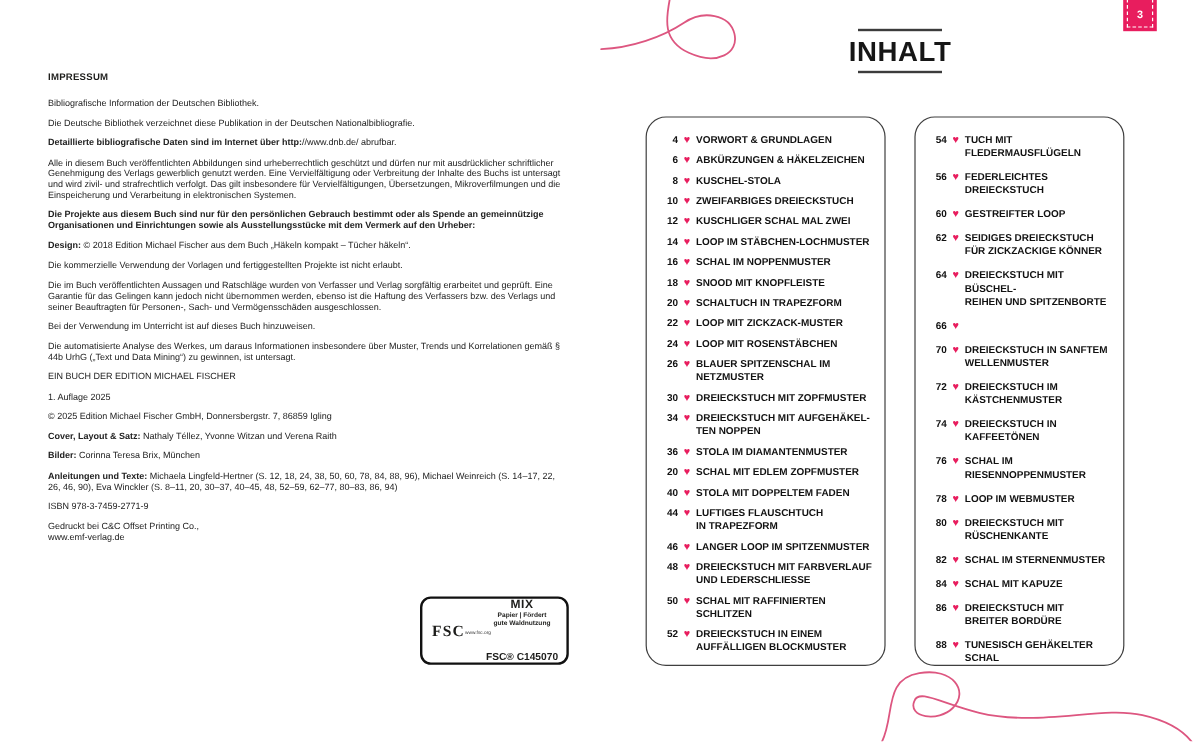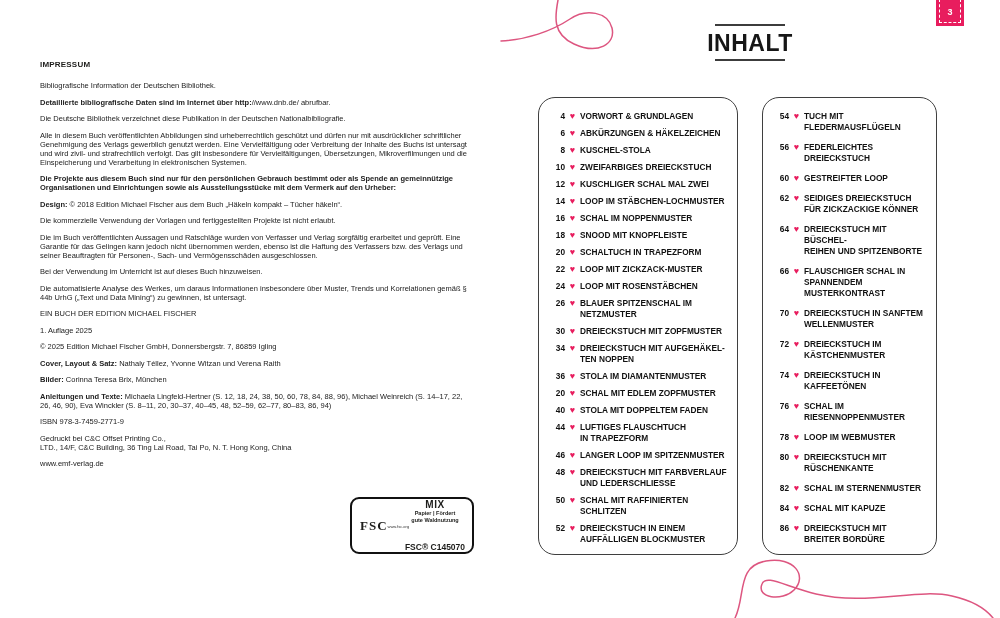--- a/index.html
+++ b/index.html
@@ -72,38 +72,37 @@
   <div class="pagenum-box">
     <div class="pagenum-inner">
       <span>3</span>
     </div>
   </div>
 
   <section class="impressum">
     <h1 class="imp-title">IMPRESSUM</h1>
     <div>
         <p class="para">Bibliografische Information der Deutschen Bibliothek.</p>
+        <p class="para">Die Deutsche Bibliothek verzeichnet diese Publikation in der Deutschen Nationalbibliografie.</p>
         <p class="para"><b>Detaillierte bibliografische Daten sind im Internet über http:</b>//www.dnb.de/ abrufbar.</p>
-        <p class="para">Die Deutsche Bibliothek verzeichnet diese Publikation in der Deutschen Nationalbibliografie.</p>
         <p class="para">Alle in diesem Buch veröffentlichten Abbildungen sind urheberrechtlich geschützt und dürfen nur mit ausdrücklicher schriftlicher Genehmigung des Verlags gewerblich genutzt werden. Eine Vervielfältigung oder Verbreitung der Inhalte des Buchs ist untersagt und wird zivil- und strafrechtlich verfolgt. Das gilt insbesondere für Vervielfältigungen, Übersetzungen, Mikroverfilmungen und die Einspeicherung und Verarbeitung in elektronischen Systemen.</p>
         <p class="para bold">Die Projekte aus diesem Buch sind nur für den persönlichen Gebrauch bestimmt oder als Spende an gemeinnützige Organisationen und Einrichtungen sowie als Ausstellungsstücke mit dem Vermerk auf den Urheber:</p>
         <p class="para"><b>Design:</b> © 2018 Edition Michael Fischer aus dem Buch „Häkeln kompakt – Tücher häkeln“.</p>
         <p class="para">Die kommerzielle Verwendung der Vorlagen und fertiggestellten Projekte ist nicht erlaubt.</p>
         <p class="para">Die im Buch veröffentlichten Aussagen und Ratschläge wurden von Verfasser und Verlag sorgfältig erarbeitet und geprüft. Eine Garantie für das Gelingen kann jedoch nicht übernommen werden, ebenso ist die Haftung des Verfassers bzw. des Verlags und seiner Beauftragten für Personen-, Sach- und Vermögensschäden ausgeschlossen.</p>
         <p class="para">Bei der Verwendung im Unterricht ist auf dieses Buch hinzuweisen.</p>
         <p class="para">Die automatisierte Analyse des Werkes, um daraus Informationen insbesondere über Muster, Trends und Korrelationen gemäß § 44b UrhG („Text und Data Mining“) zu gewinnen, ist untersagt.</p>
         <p class="para">EIN BUCH DER EDITION MICHAEL FISCHER</p>
         <p class="para">1. Auflage 2025</p>
         <p class="para">© 2025 Edition Michael Fischer GmbH, Donnersbergstr. 7, 86859 Igling</p>
         <p class="para"><b>Cover, Layout &amp; Satz:</b> Nathaly Téllez, Yvonne Witzan und Verena Raith</p>
         <p class="para"><b>Bilder:</b> Corinna Teresa Brix, München</p>
         <p class="para"><b>Anleitungen und Texte:</b> Michaela Lingfeld-Hertner (S. 12, 18, 24, 38, 50, 60, 78, 84, 88, 96), Michael Weinreich (S. 14–17, 22, 26, 46, 90), Eva Winckler (S. 8–11, 20, 30–37, 40–45, 48, 52–59, 62–77, 80–83, 86, 94)</p>
         <p class="para">ISBN 978-3-7459-2771-9</p>
         <p class="para tight">Gedruckt bei C&amp;C Offset Printing Co.,</p>
-        <p class="para">LTD., 14/F, C&amp;C Building, 36 Ting Lai Road, Tai Po, N. T. Hong Kong, China</p>
         <p class="para">www.emf-verlag.de</p>
       </div>
   </section>
 
   <div class="fsc-label">
     <div class="fsc-left">
       <svg width="30" height="28" viewBox="0 0 32 30" aria-hidden="true">
         <g fill="none" stroke="#111" stroke-width="1.6" stroke-linecap="round">
           <circle cx="11" cy="10" r="4"></circle>
           <circle cx="18" cy="7" r="4.5"></circle>
@@ -327,24 +326,20 @@
           <span class="toc-num">64</span>
           <span class="toc-heart">♥</span>
           <span class="toc-lines">
             <div>DREIECKSTUCH MIT BÜSCHEL-</div>
             <div>REIHEN UND SPITZENBORTE</div>
           </span>
         </div>
         <div class="toc-row">
           <span class="toc-num">66</span>
           <span class="toc-heart">♥</span>
-          <span class="toc-lines">
-            <div>FLAUSCHIGER SCHAL IN</div>
-            <div>SPANNENDEM MUSTERKONTRAST</div>
-          </span>
         </div>
         <div class="toc-row">
           <span class="toc-num">70</span>
           <span class="toc-heart">♥</span>
           <span class="toc-lines">
             <div>DREIECKSTUCH IN SANFTEM</div>
             <div>WELLENMUSTER</div>
           </span>
         </div>
         <div class="toc-row">

